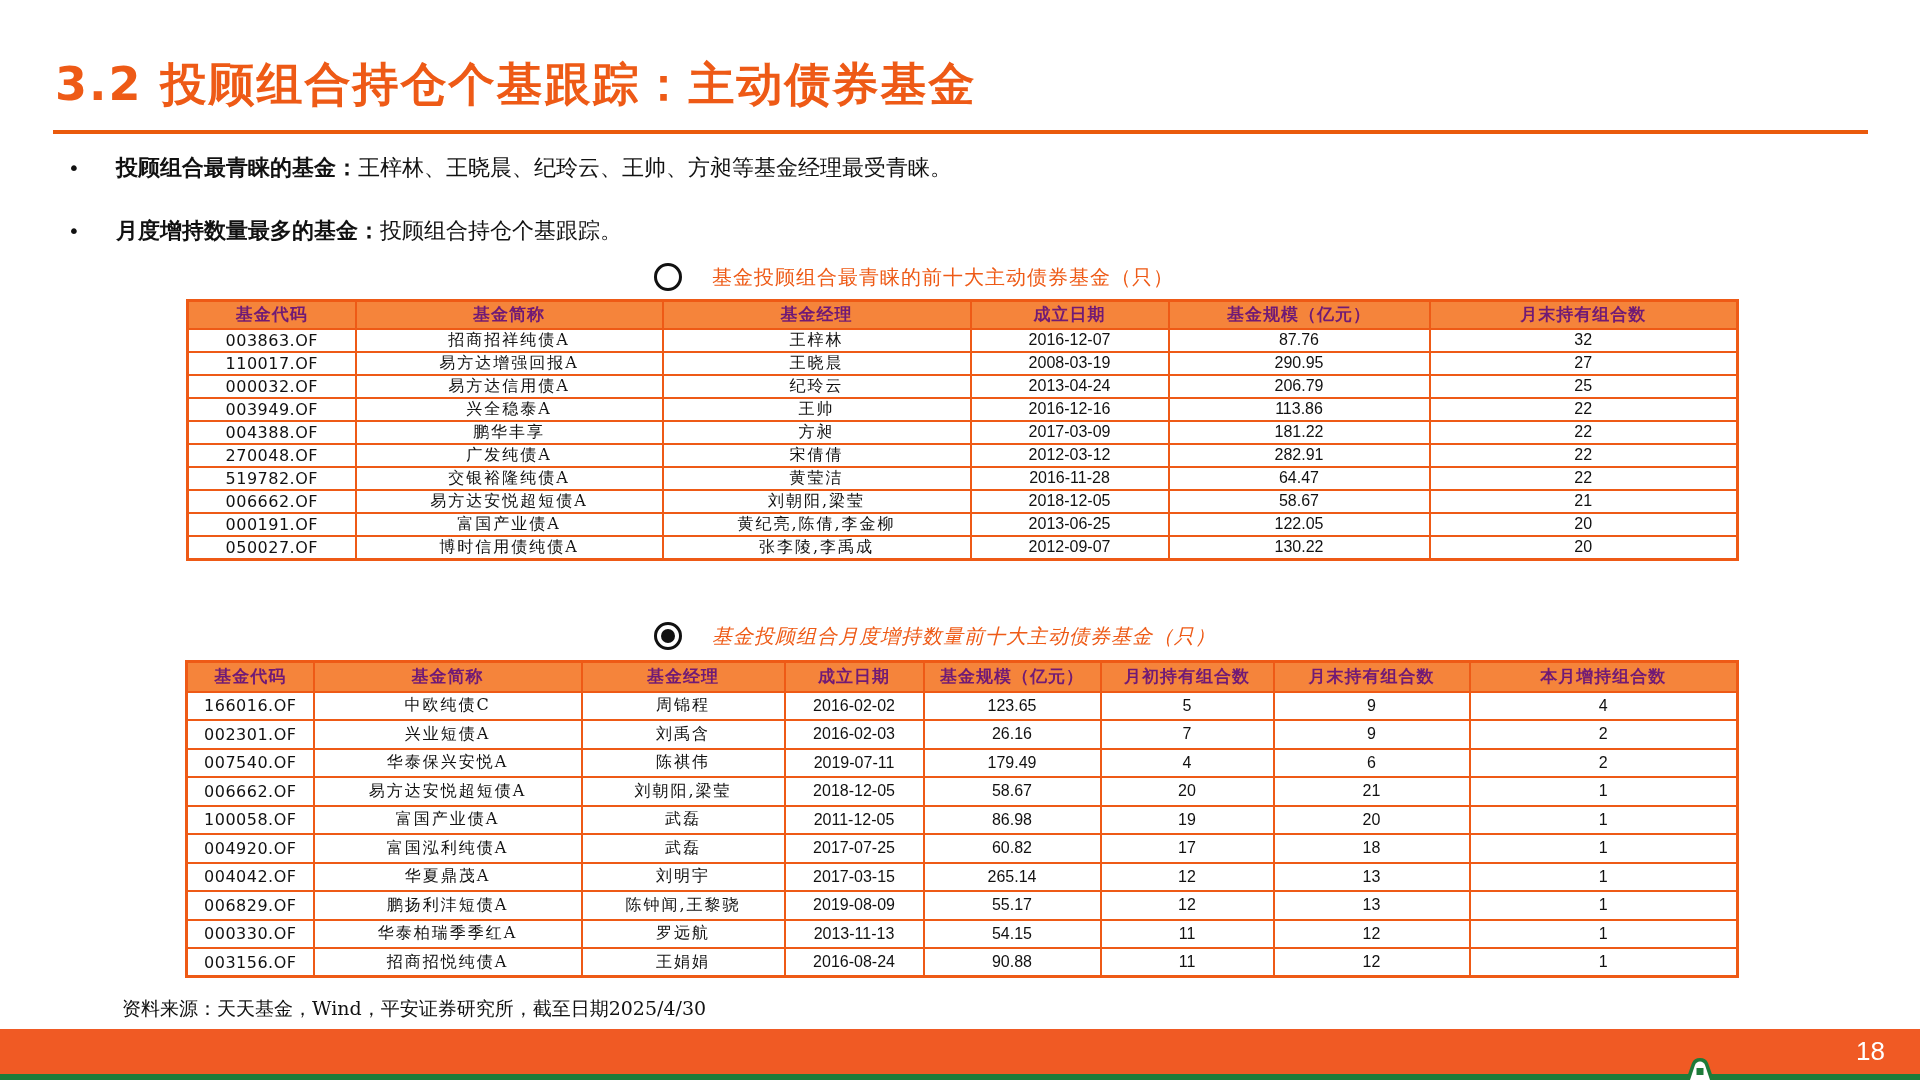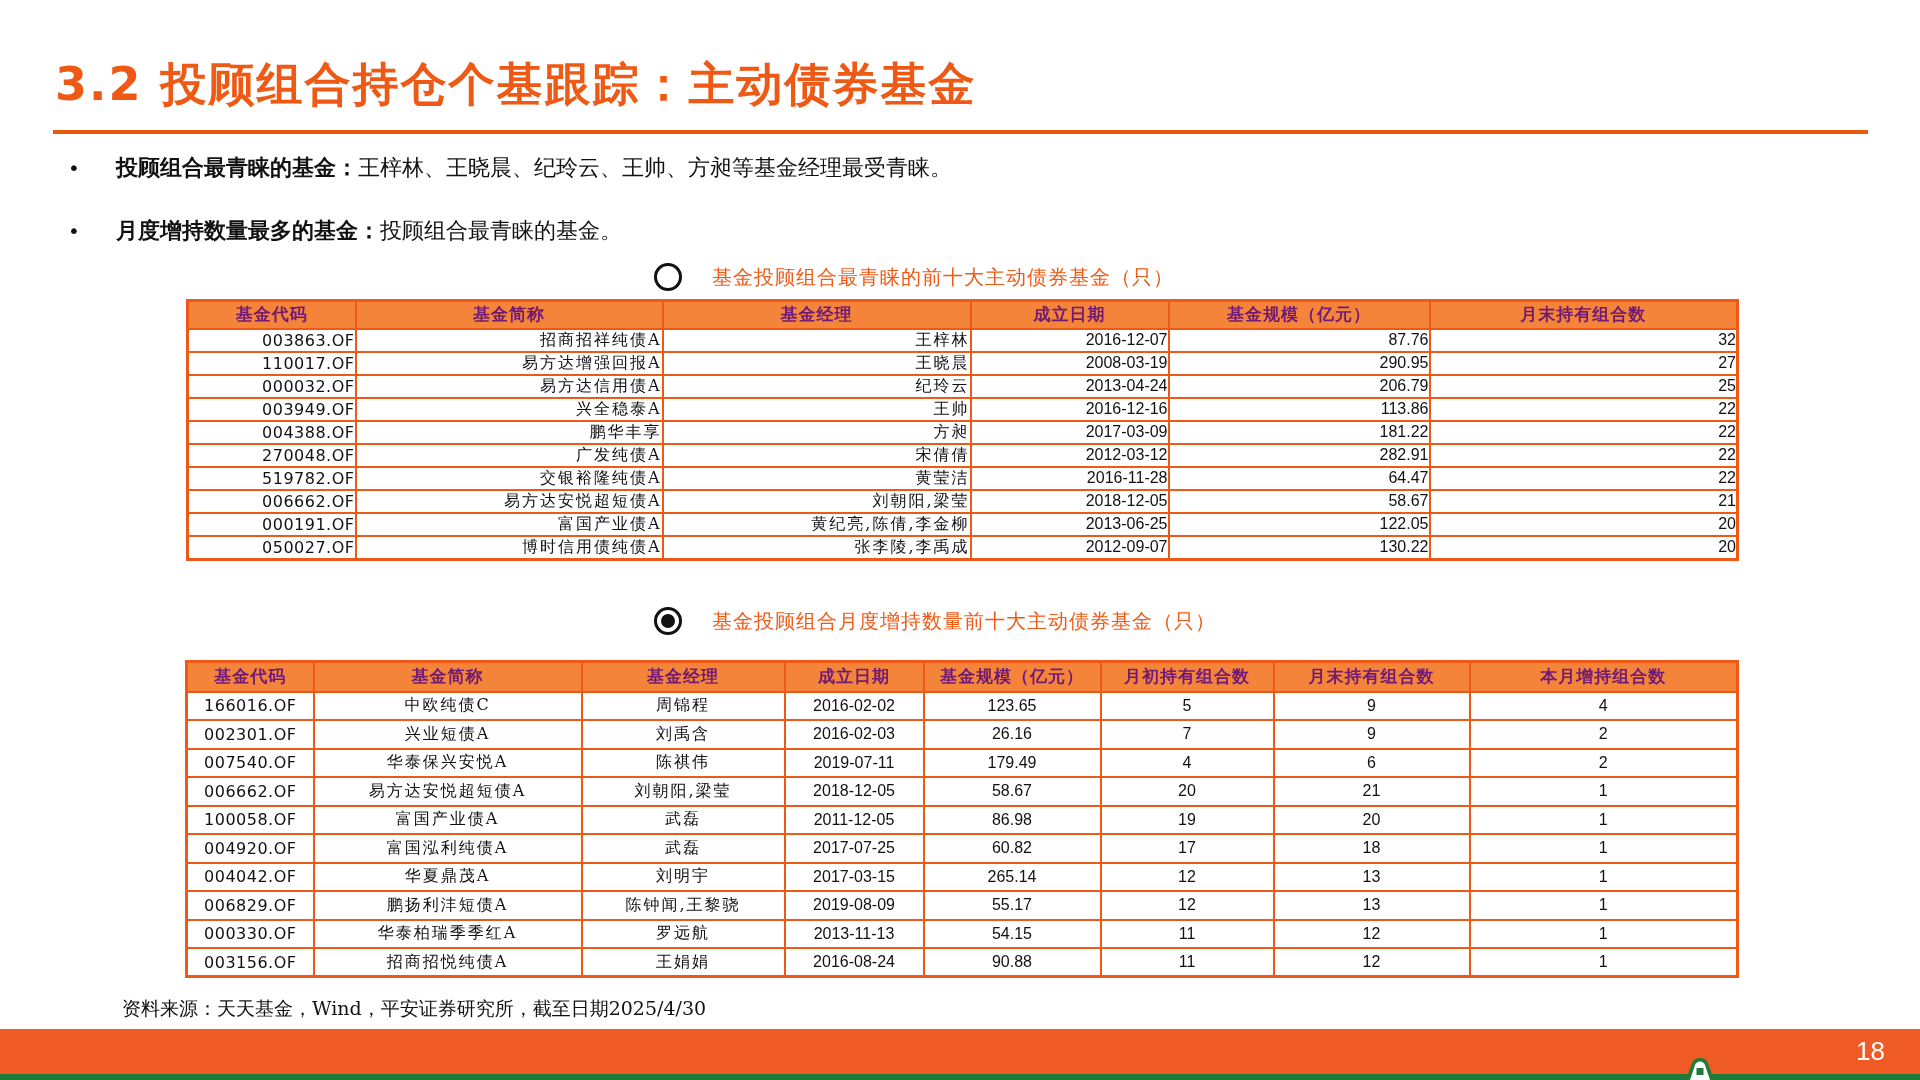--- a/index.html
+++ b/index.html
@@ -28,40 +28,40 @@
     position: absolute; left: 654px; height: 30px; display: flex; align-items: center;
     white-space: nowrap;
   }
   .radio {
     width: 28px; height: 28px; border: 3px solid #111; border-radius: 50%;
     display: flex; align-items: center; justify-content: center; margin-right: 30px;
   }
   .radio .inner { width: 14px; height: 14px; border-radius: 50%; background: #111; }
   .caption-text { font-size: 20px; color: #EE5A16; letter-spacing: 1px; }
   .caption-1 { top: 262px; }
-  .caption-2 { top: 606px; }
+  .caption-2 { top: 621px; font-style: italic; }
 
   table.grid {
     position: absolute; border-collapse: collapse; table-layout: fixed;
     border: 3px solid #EE5A16;
   }
   table.grid th, table.grid td {
     border: 2px solid #EE5A16; text-align: center; white-space: nowrap; overflow: hidden;
     font-size: 16px; padding: 0;
   }
   table.grid th {
     background: #F5843B; color: #701a75; font-weight: bold; font-size: 17px; letter-spacing: 1px;
   }
   table.grid td { background: #ffffff; color: #111; font-family: "Liberation Sans", sans-serif; }
   table.grid td.code { font-family: "DejaVu Sans", sans-serif; letter-spacing: 0.5px; }
   table.grid td.cn { font-family: "DejaVu Serif", serif; letter-spacing: 2px; }
 
   #table1 { left: 186px; top: 299px; width: 1550px; }
   #table1 th { height: 28px; }
-  #table1 td { height: 22px; text-align: right; }
+  #table1 td { height: 22px; }
 
   #table2 { left: 185px; top: 660px; width: 1551px; }
   #table2 th { height: 30px; }
   #table2 td { height: 28.5px; }
 
   .source {
     position: absolute; left: 122px; top: 996px; font-size: 19px; white-space: nowrap;
     font-family: "DejaVu Serif", serif;
   }
 
@@ -82,21 +82,21 @@
 </head>
 <body>
 
 <div class="title">3.2 投顾组合持仓个基跟踪：主动债券基金</div>
 <div class="title-rule"></div>
 
 <div class="bullet bullet-1">
   <span class="dot">•</span><span class="lead">投顾组合最青睐的基金：</span><span>王梓林、王晓晨、纪玲云、王帅、方昶等基金经理最受青睐。</span>
 </div>
 <div class="bullet bullet-2">
-  <span class="dot">•</span><span class="lead">月度增持数量最多的基金：</span><span>投顾组合最青睐的基金。</span>
+  <span class="dot">•</span><span class="lead">月度增持数量最多的基金：</span><span>投顾组合持仓个基跟踪。</span>
 </div>
 
 <div class="caption caption-1">
   <span class="radio"></span>
   <span class="caption-text">基金投顾组合最青睐的前十大主动债券基金（只）</span>
 </div>
 
 <table class="grid" id="table1">
   <colgroup>
     <col style="width:168px">

